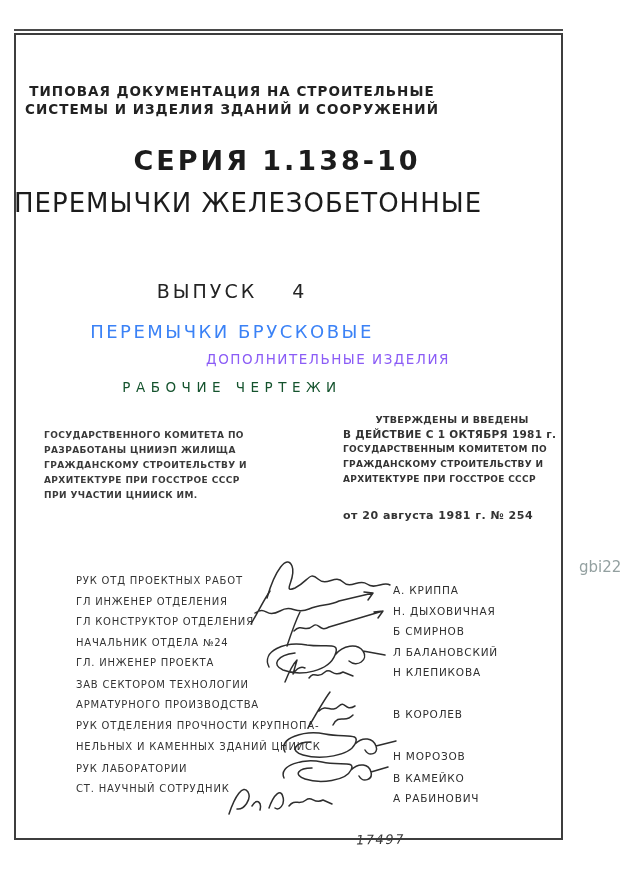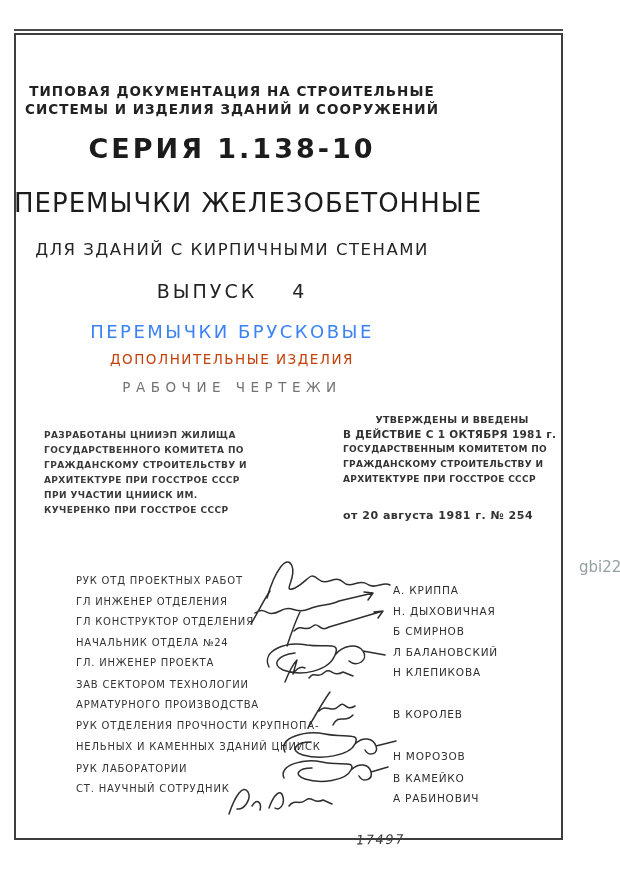--- a/index.html
+++ b/index.html
@@ -8,27 +8,27 @@
     font-family:"DejaVu Sans","Liberation Sans",sans-serif; color:#2b2b2b;
     overflow:hidden;
   }
   .topline { position:absolute; left:14px; top:29px; width:549px; height:0; border-top:2px solid #4a4a4a; }
   .frame { position:absolute; left:14px; top:33px; width:549px; height:807px; border:2px solid #3d3d3d; box-sizing:border-box; }
 
   .c { position:absolute; left:14px; width:436px; text-align:center; white-space:nowrap; }
   .hdr  { font-size:13.5px; font-weight:bold; letter-spacing:1px; color:#222; }
   .hdr1 { top:83px; }
   .hdr2 { top:101px; }
-  .series { top:133px; font-size:27px; font-weight:bold; letter-spacing:3px; color:#1c1c1c; }
+  .series { top:145px; font-size:27px; font-weight:bold; letter-spacing:3px; color:#1c1c1c;margin-left:45px; }
   .title-main { top:188px; font-size:26px; font-weight:normal; letter-spacing:1px; color:#1c1c1c; }
   .title-sub { top:240px; font-size:16.5px; letter-spacing:1.5px; color:#242424; }
   .issue { top:280px; font-size:19px; letter-spacing:3px; word-spacing:26px; color:#242424; }
   .section { top:321px; font-size:18px; letter-spacing:2.5px; color:#3b82f6; }
-  .subsection { top:351px; font-size:13.5px; letter-spacing:1.5px; color:#c2410c; }
-  .doctype { top:379px; font-size:13.5px; letter-spacing:5.5px; color:#737373; }
+  .subsection { top:351px; font-size:13.5px; letter-spacing:1.5px; color:#8b5cf6;text-align:right; }
+  .doctype { top:379px; font-size:13.5px; letter-spacing:5.5px; color:#14532d; }
 
   .dev { position:absolute; left:44px; top:428px; width:210px;
          font-size:9px; font-weight:bold; letter-spacing:0.4px; line-height:15px; color:#3a3a3a; }
   .dev span { display:block; white-space:nowrap; }
 
   .apr { position:absolute; left:343px; top:412px; width:218px;
          font-size:9px; font-weight:bold; letter-spacing:0.3px; line-height:15px; color:#333; }
   .apr span { display:block; white-space:nowrap; }
   .apr .al1 { text-align:center; font-size:9.5px; }
   .apr .al2 { font-size:10.5px; }
@@ -52,33 +52,31 @@
 
 <div class="page">
 
   <div class="topline"></div>
   <div class="frame"></div>
 
   <div class="c hdr hdr1">ТИПОВАЯ ДОКУМЕНТАЦИЯ НА СТРОИТЕЛЬНЫЕ</div>
   <div class="c hdr hdr2">СИСТЕМЫ И ИЗДЕЛИЯ ЗДАНИЙ И СООРУЖЕНИЙ</div>
   <div class="c series">СЕРИЯ 1.138-10</div>
   <div class="c title-main">ПЕРЕМЫЧКИ ЖЕЛЕЗОБЕТОННЫЕ</div>
-  <div class="c title-sub">ДЛЯ ЗДАНИЙ С КИРПИЧНЫМИ СТЕНАМИ</div>
   <div class="c issue">ВЫПУСК 4</div>
   <div class="c section">ПЕРЕМЫЧКИ БРУСКОВЫЕ</div>
   <div class="c subsection">ДОПОЛНИТЕЛЬНЫЕ ИЗДЕЛИЯ</div>
   <div class="c doctype">РАБОЧИЕ ЧЕРТЕЖИ</div>
 
   <div class="dev">
+    <span>ГОСУДАРСТВЕННОГО КОМИТЕТА ПО</span>
     <span>РАЗРАБОТАНЫ ЦНИИЭП ЖИЛИЩА</span>
-    <span>ГОСУДАРСТВЕННОГО КОМИТЕТА ПО</span>
     <span>ГРАЖДАНСКОМУ СТРОИТЕЛЬСТВУ И</span>
     <span>АРХИТЕКТУРЕ ПРИ ГОССТРОЕ СССР</span>
     <span>ПРИ УЧАСТИИ ЦНИИСК ИМ.</span>
-    <span>КУЧЕРЕНКО ПРИ ГОССТРОЕ СССР</span>
   </div>
 
   <div class="apr">
     <span class="al1">УТВЕРЖДЕНЫ И ВВЕДЕНЫ</span>
     <span class="al2">В ДЕЙСТВИЕ С 1 ОКТЯБРЯ 1981 г.</span>
     <span>ГОСУДАРСТВЕННЫМ КОМИТЕТОМ ПО</span>
     <span>ГРАЖДАНСКОМУ СТРОИТЕЛЬСТВУ И</span>
     <span>АРХИТЕКТУРЕ ПРИ ГОССТРОЕ СССР</span>
     <span class="order">&nbsp;<span class="ov">от 20 августа 1981 г. № 254</span></span>
   </div>

